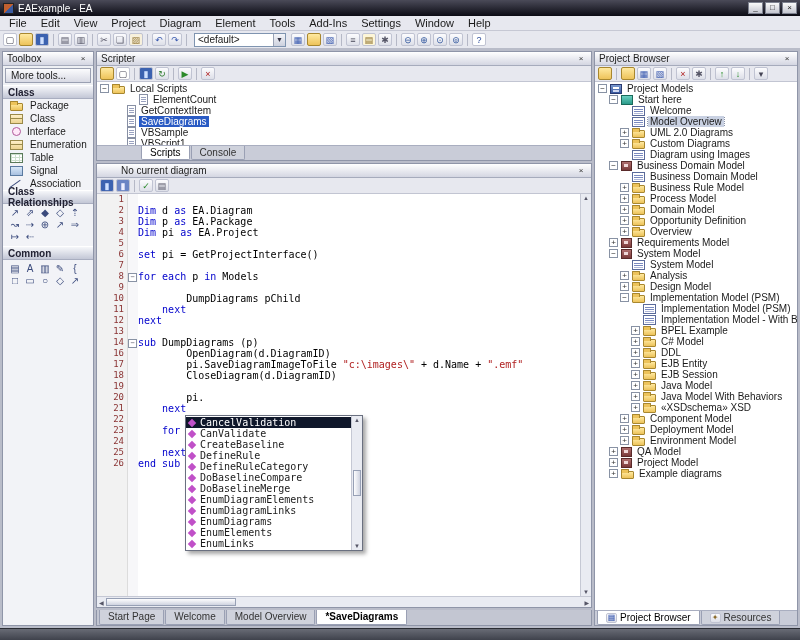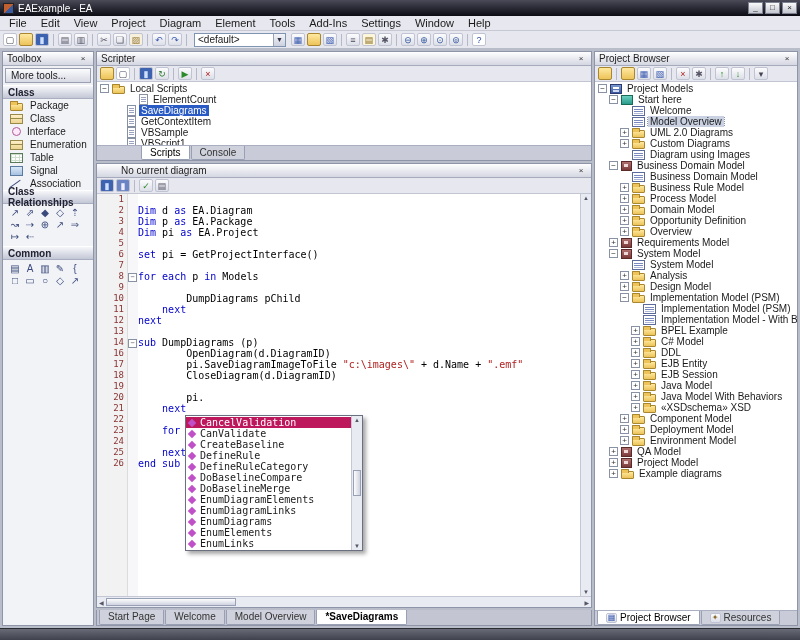--- a/index.html
+++ b/index.html
@@ -98,21 +98,21 @@
 #vscroll{width:11px;background:#e9ebf2;border-left:1px solid #c5c8d4;display:flex;flex-direction:column;align-items:center;justify-content:space-between;font-size:6px;color:#556;padding:1px 0;flex:0 0 auto}
 #hscroll{height:11px;background:#e9ebf2;border-top:1px solid #c5c8d4;display:flex;align-items:center;font-size:6px;color:#556;padding:0 2px;flex:0 0 auto}
 .sb-thumb-h{width:130px;height:8px;background:linear-gradient(#fdfdfe,#cfd3e0);border:1px solid #97a0b5;margin-left:2px}
 .sb-thumb-v{width:8px;height:26px;background:linear-gradient(90deg,#fdfdfe,#cfd3e0);border:1px solid #97a0b5}
 
 
 #autocomplete{position:absolute;left:88px;top:221px;width:178px;height:136px;background:#fff;border:1px solid #6a7080;box-shadow:3px 3px 4px rgba(0,0,0,.35);display:flex;z-index:5}
 #ac-list{flex:1;overflow:hidden;padding-top:1px}
 .ac-item{height:11px;display:flex;align-items:center;font:10px/11px "DejaVu Sans Mono",monospace;white-space:nowrap}
 .m-ico{width:6px;height:6px;background:#c050c8;transform:rotate(45deg);margin:0 5px 0 3px;flex:0 0 auto}
-.ac-item.sel{background:#be185d;color:#fff}
+.ac-item.sel{background:#0f172a;color:#fff}
 #ac-scroll{width:11px;background:#e9ebf2;border-left:1px solid #c5c8d4;display:flex;flex-direction:column;align-items:center;justify-content:space-between;font-size:6px;color:#556;padding:1px 0;flex:0 0 auto}
 
 
 #statusbar{height:12px;background:linear-gradient(#686b75,#3f424c);border-top:1px solid #2a2c33}
 </style>
 </head>
 <body>
 
 <div id="titlebar">
   <span id="app-icon"></span>
@@ -274,29 +274,29 @@
           <div class="trow" style="padding-left: 3px;">
             <span class="exp">−</span>
             <span class="t-ico folder"></span>
             <span class="tlabel">Local Scripts</span>
           </div>
           <div class="trow" style="padding-left: 29px;">
             <span class="exp empty"></span>
             <span class="t-ico doc"></span>
             <span class="tlabel">ElementCount</span>
           </div>
+          <div class="trow" style="padding-left: 17px;">
+            <span class="exp empty"></span>
+            <span class="t-ico doc"></span>
+            <span class="tlabel">GetContextItem</span>
+          </div>
           <div class="trow sel-active" style="padding-left: 17px;">
             <span class="exp empty"></span>
             <span class="t-ico doc"></span>
             <span class="tlabel">SaveDiagrams</span>
-          </div>
-          <div class="trow" style="padding-left: 17px;">
-            <span class="exp empty"></span>
-            <span class="t-ico doc"></span>
-            <span class="tlabel">GetContextItem</span>
           </div>
           <div class="trow" style="padding-left: 17px;">
             <span class="exp empty"></span>
             <span class="t-ico doc"></span>
             <span class="tlabel">VBSample</span>
           </div>
           <div class="trow" style="padding-left: 17px;">
             <span class="exp empty"></span>
             <span class="t-ico doc"></span>
             <span class="tlabel">VBScript1</span>

